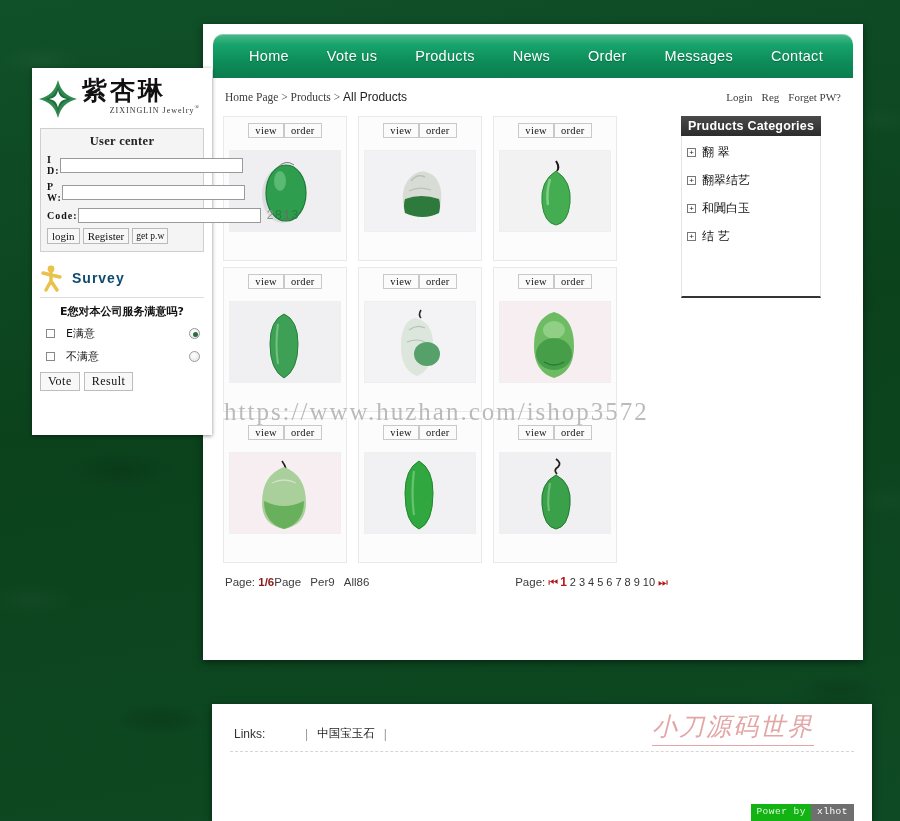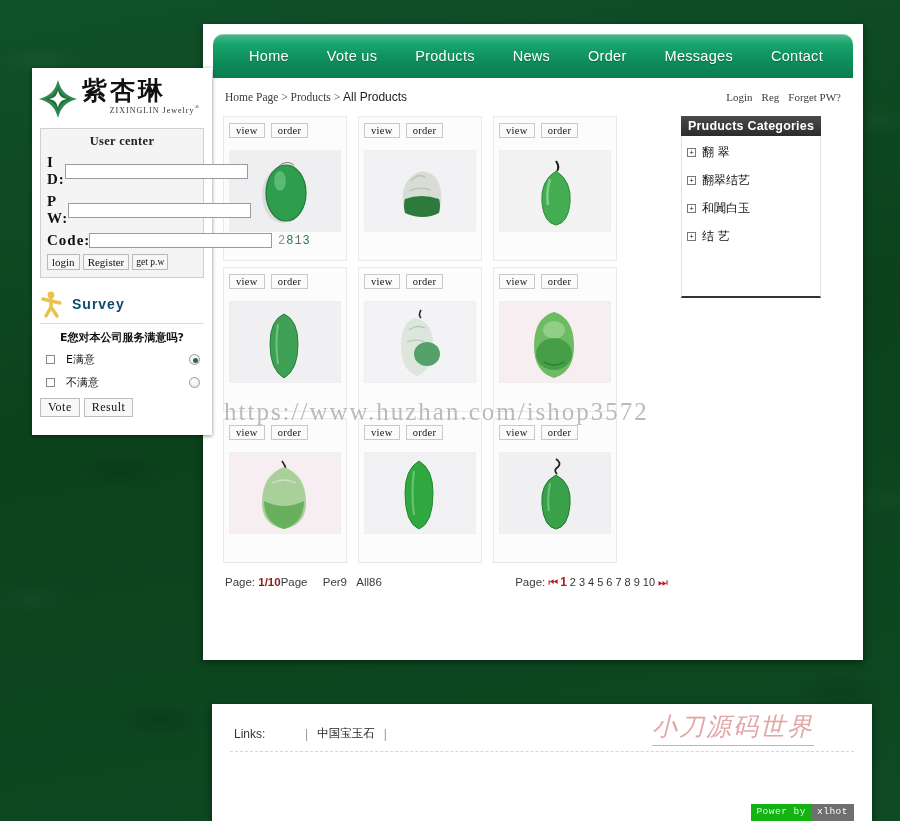--- a/index.html
+++ b/index.html
@@ -55,21 +55,21 @@
     margin:4px 8px 0 8px; border:1px solid #cfcfcf; background:#f4f4f4;
     padding:5px 6px 7px 6px;
   }
   #uc-title{
     text-align:center; font-size:12.5px; font-weight:700; color:#222;
     font-family:"Liberation Serif", serif; letter-spacing:.3px; margin-bottom:5px;
   }
   .uc-row{ display:flex; align-items:center; margin-bottom:5px; }
   .uc-label{
     font-family:"Liberation Serif", serif;
-    font-size:15px; color:#111; width:42px; letter-spacing:1px; font-weight:600;
+    font-size:10px; color:#111; width:42px; letter-spacing:1px; font-weight:600;
   }
   .uc-input{
     border:1px solid #9a9a9a; background:#fff; height:15px; flex:1;
   }
   .uc-input.code{ flex:0 0 44px; }
   .code-val{
     font-family:"Liberation Mono", monospace;
     font-size:12px; margin-left:6px; letter-spacing:1px;
   }
   .code-val i{ font-style:normal; }
@@ -139,21 +139,21 @@
   #breadcrumb .cur{ font-family:"Liberation Sans", sans-serif; font-size:12px; color:#222; }
   #auth-links{ display:flex; gap:9px; font-family:"Liberation Serif", serif; font-size:11px; color:#3b3b3b; }
 
   #content{ display:flex; padding:12px 18px 0 20px; }
   #products{ width:448px; }
   .prod-row{ display:flex; gap:11px; margin-bottom:6px; }
   .prod-card{
     width:124px; height:145px; border:1px solid #e9e9e9; background:#fcfcfc;
     padding:6px 5px 0 5px;
   }
-  .pc-btns{ display:flex; gap:6px; margin-bottom:12px; }
+  .pc-btns{ display:flex; justify-content:center; margin-bottom:12px; }
   .pc-btn{
     border:1px solid #c9c9c9; background:#fbfbfb; font-family:"Liberation Serif", serif;
     font-size:10.5px; color:#111; padding:1px 6px; letter-spacing:.3px;
   }
   .pc-img{
     width:112px; height:82px; margin:0 auto; border:1px solid #efefef; overflow:hidden;
     position:relative;
   }
   .jade{ position:absolute; left:0; top:0; width:112px; height:82px; }
 
@@ -488,22 +488,22 @@
               <path d="M56 22 q16 8 14 30 q-2 22 -14 24 q-12 -2 -14 -24 q-2 -22 14 -30 Z" fill="none" stroke="#217a31" stroke-width="1"></path>
               <path d="M50 30 q-3 16 -1 28" stroke="#9de0a3" stroke-width="2.2" fill="none" opacity=".5"></path>
             </svg>
           </div>
         </div>
       </div>
 
       <div id="pager">
         <div id="pg-left">
           <span>Page:</span>
-          <b>1/10</b><span>Page</span>
-          <span style="margin-left:12px">Per9</span>
+          <b>1/6</b><span>Page</span>
+          <span style="margin-left:6px">Per9</span>
           <span style="margin-left:6px">All86</span>
         </div>
         <div id="pg-right">
           <span>Page:</span>
           <span class="pg-arrow">⏮</span>
           <span class="pg-num active">1</span>
           <span class="pg-num">2</span>
           <span class="pg-num">3</span>
           <span class="pg-num">4</span>
           <span class="pg-num">5</span>

